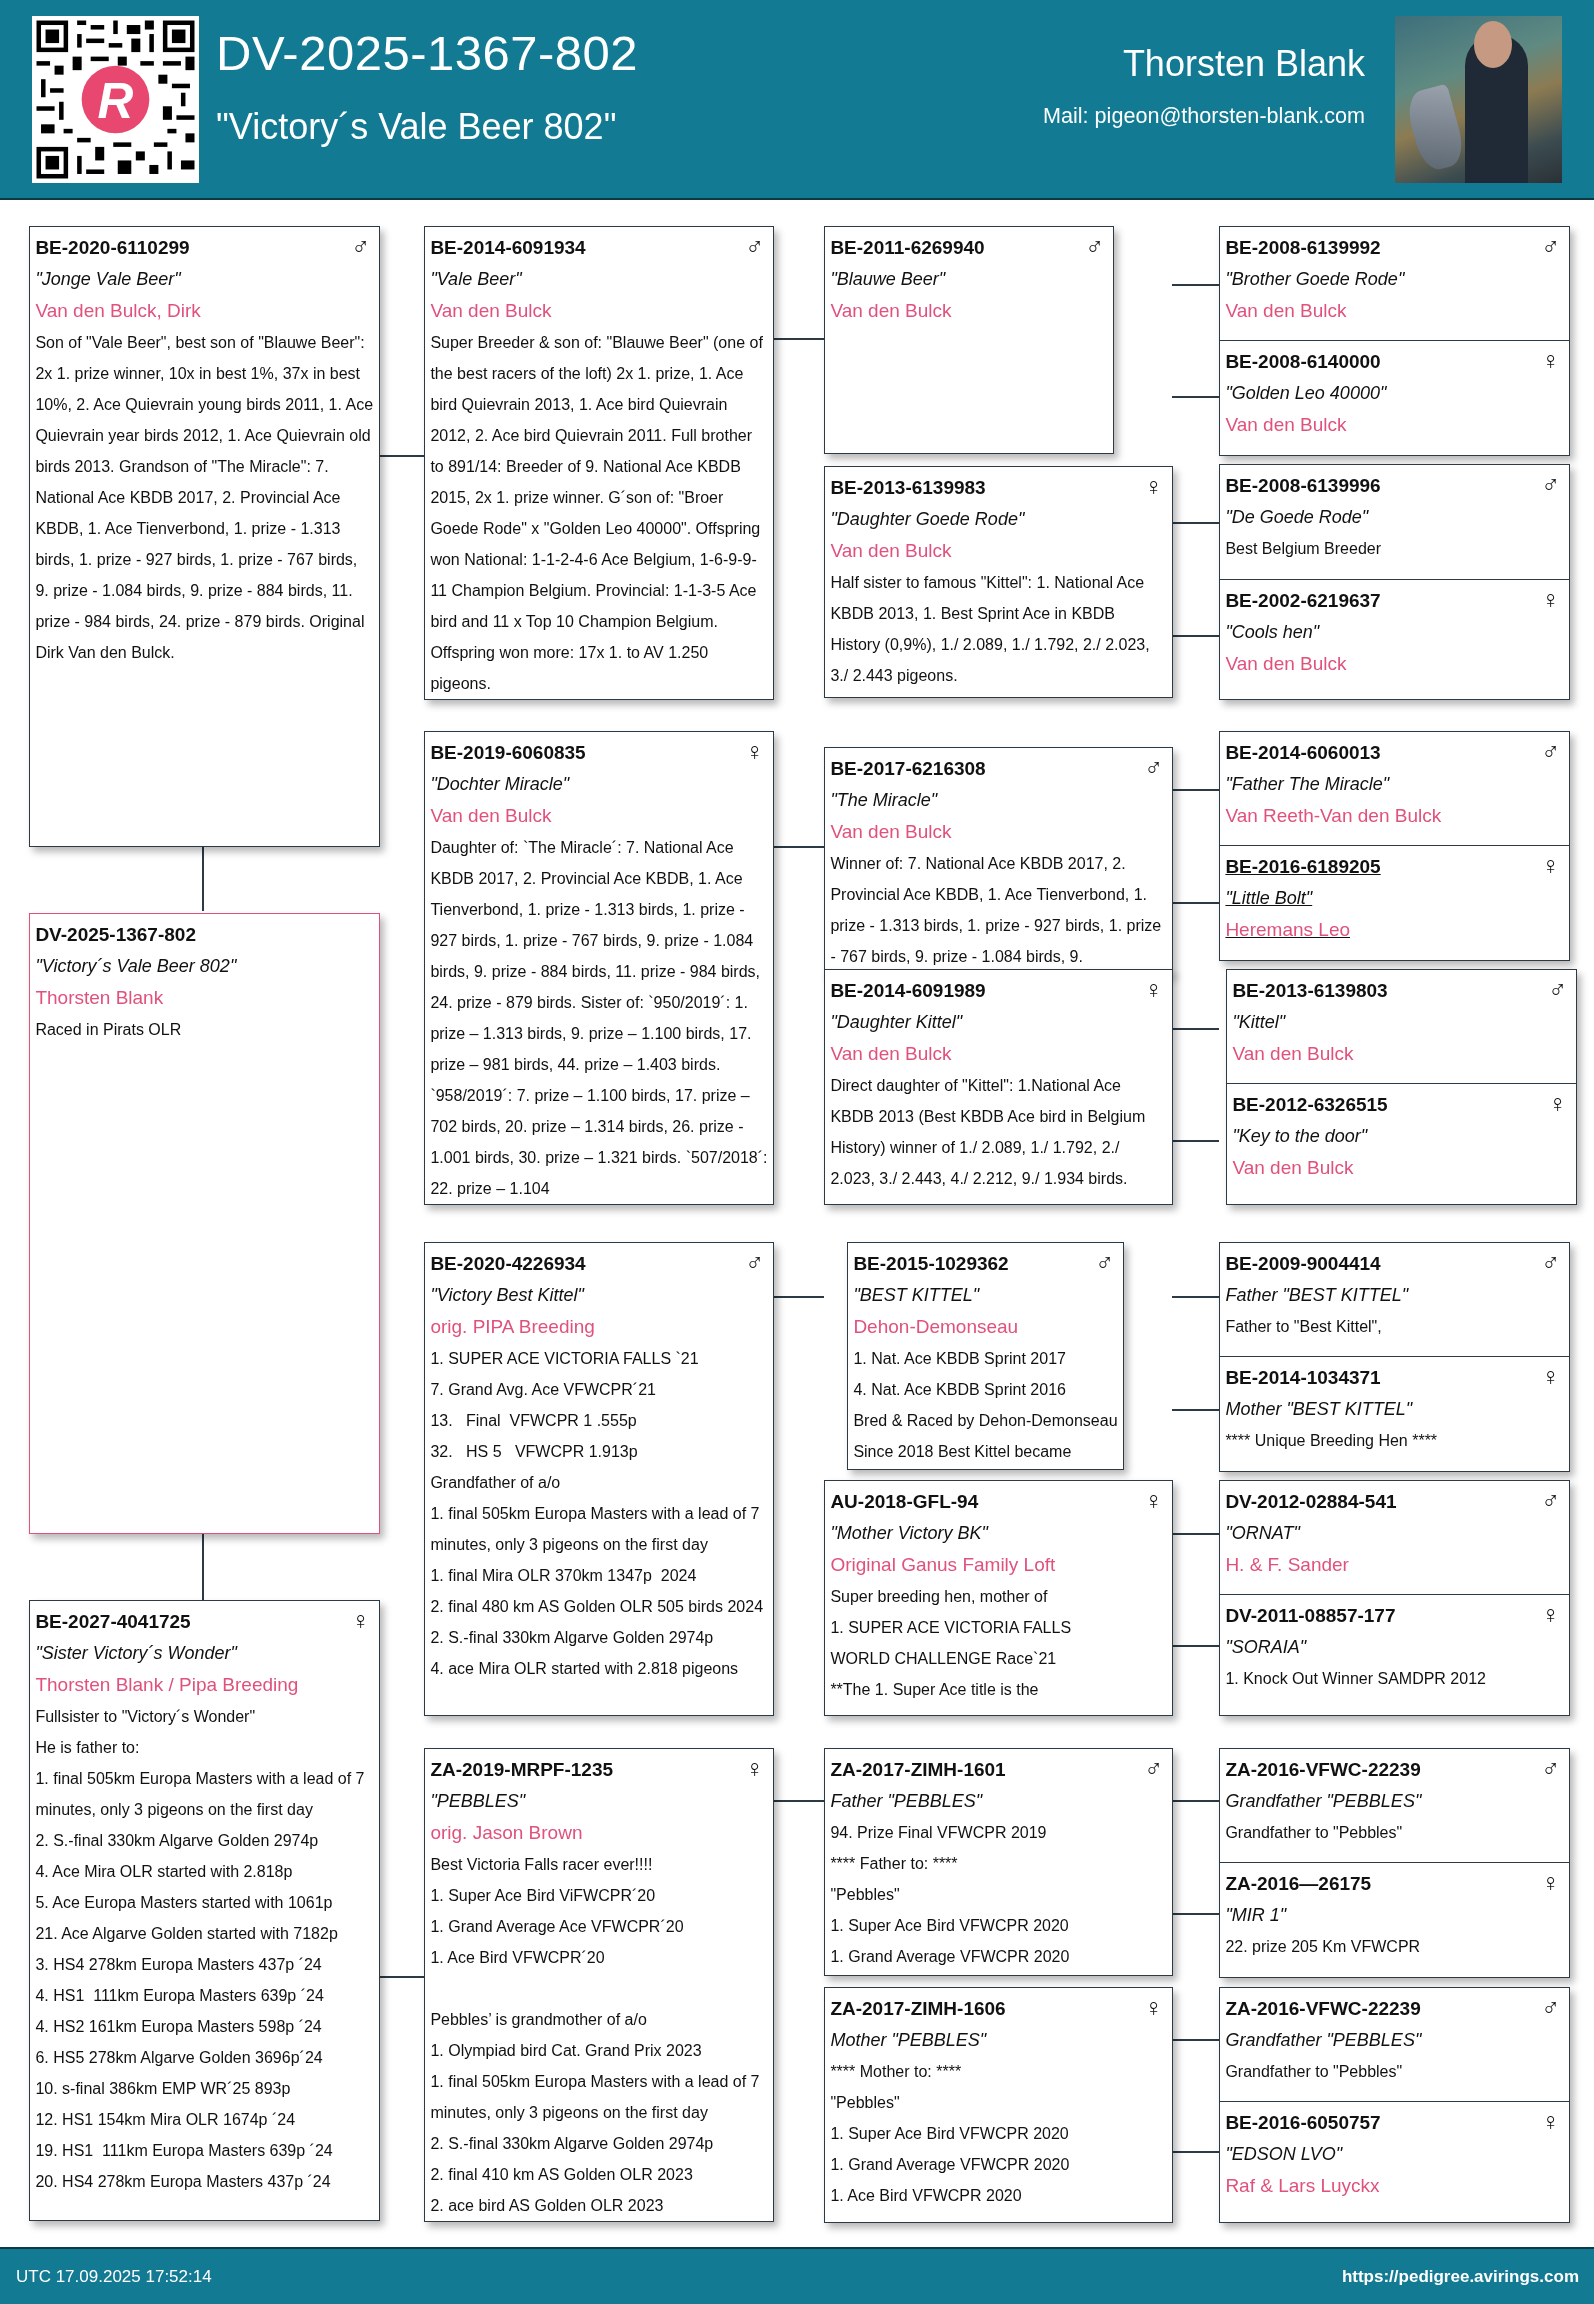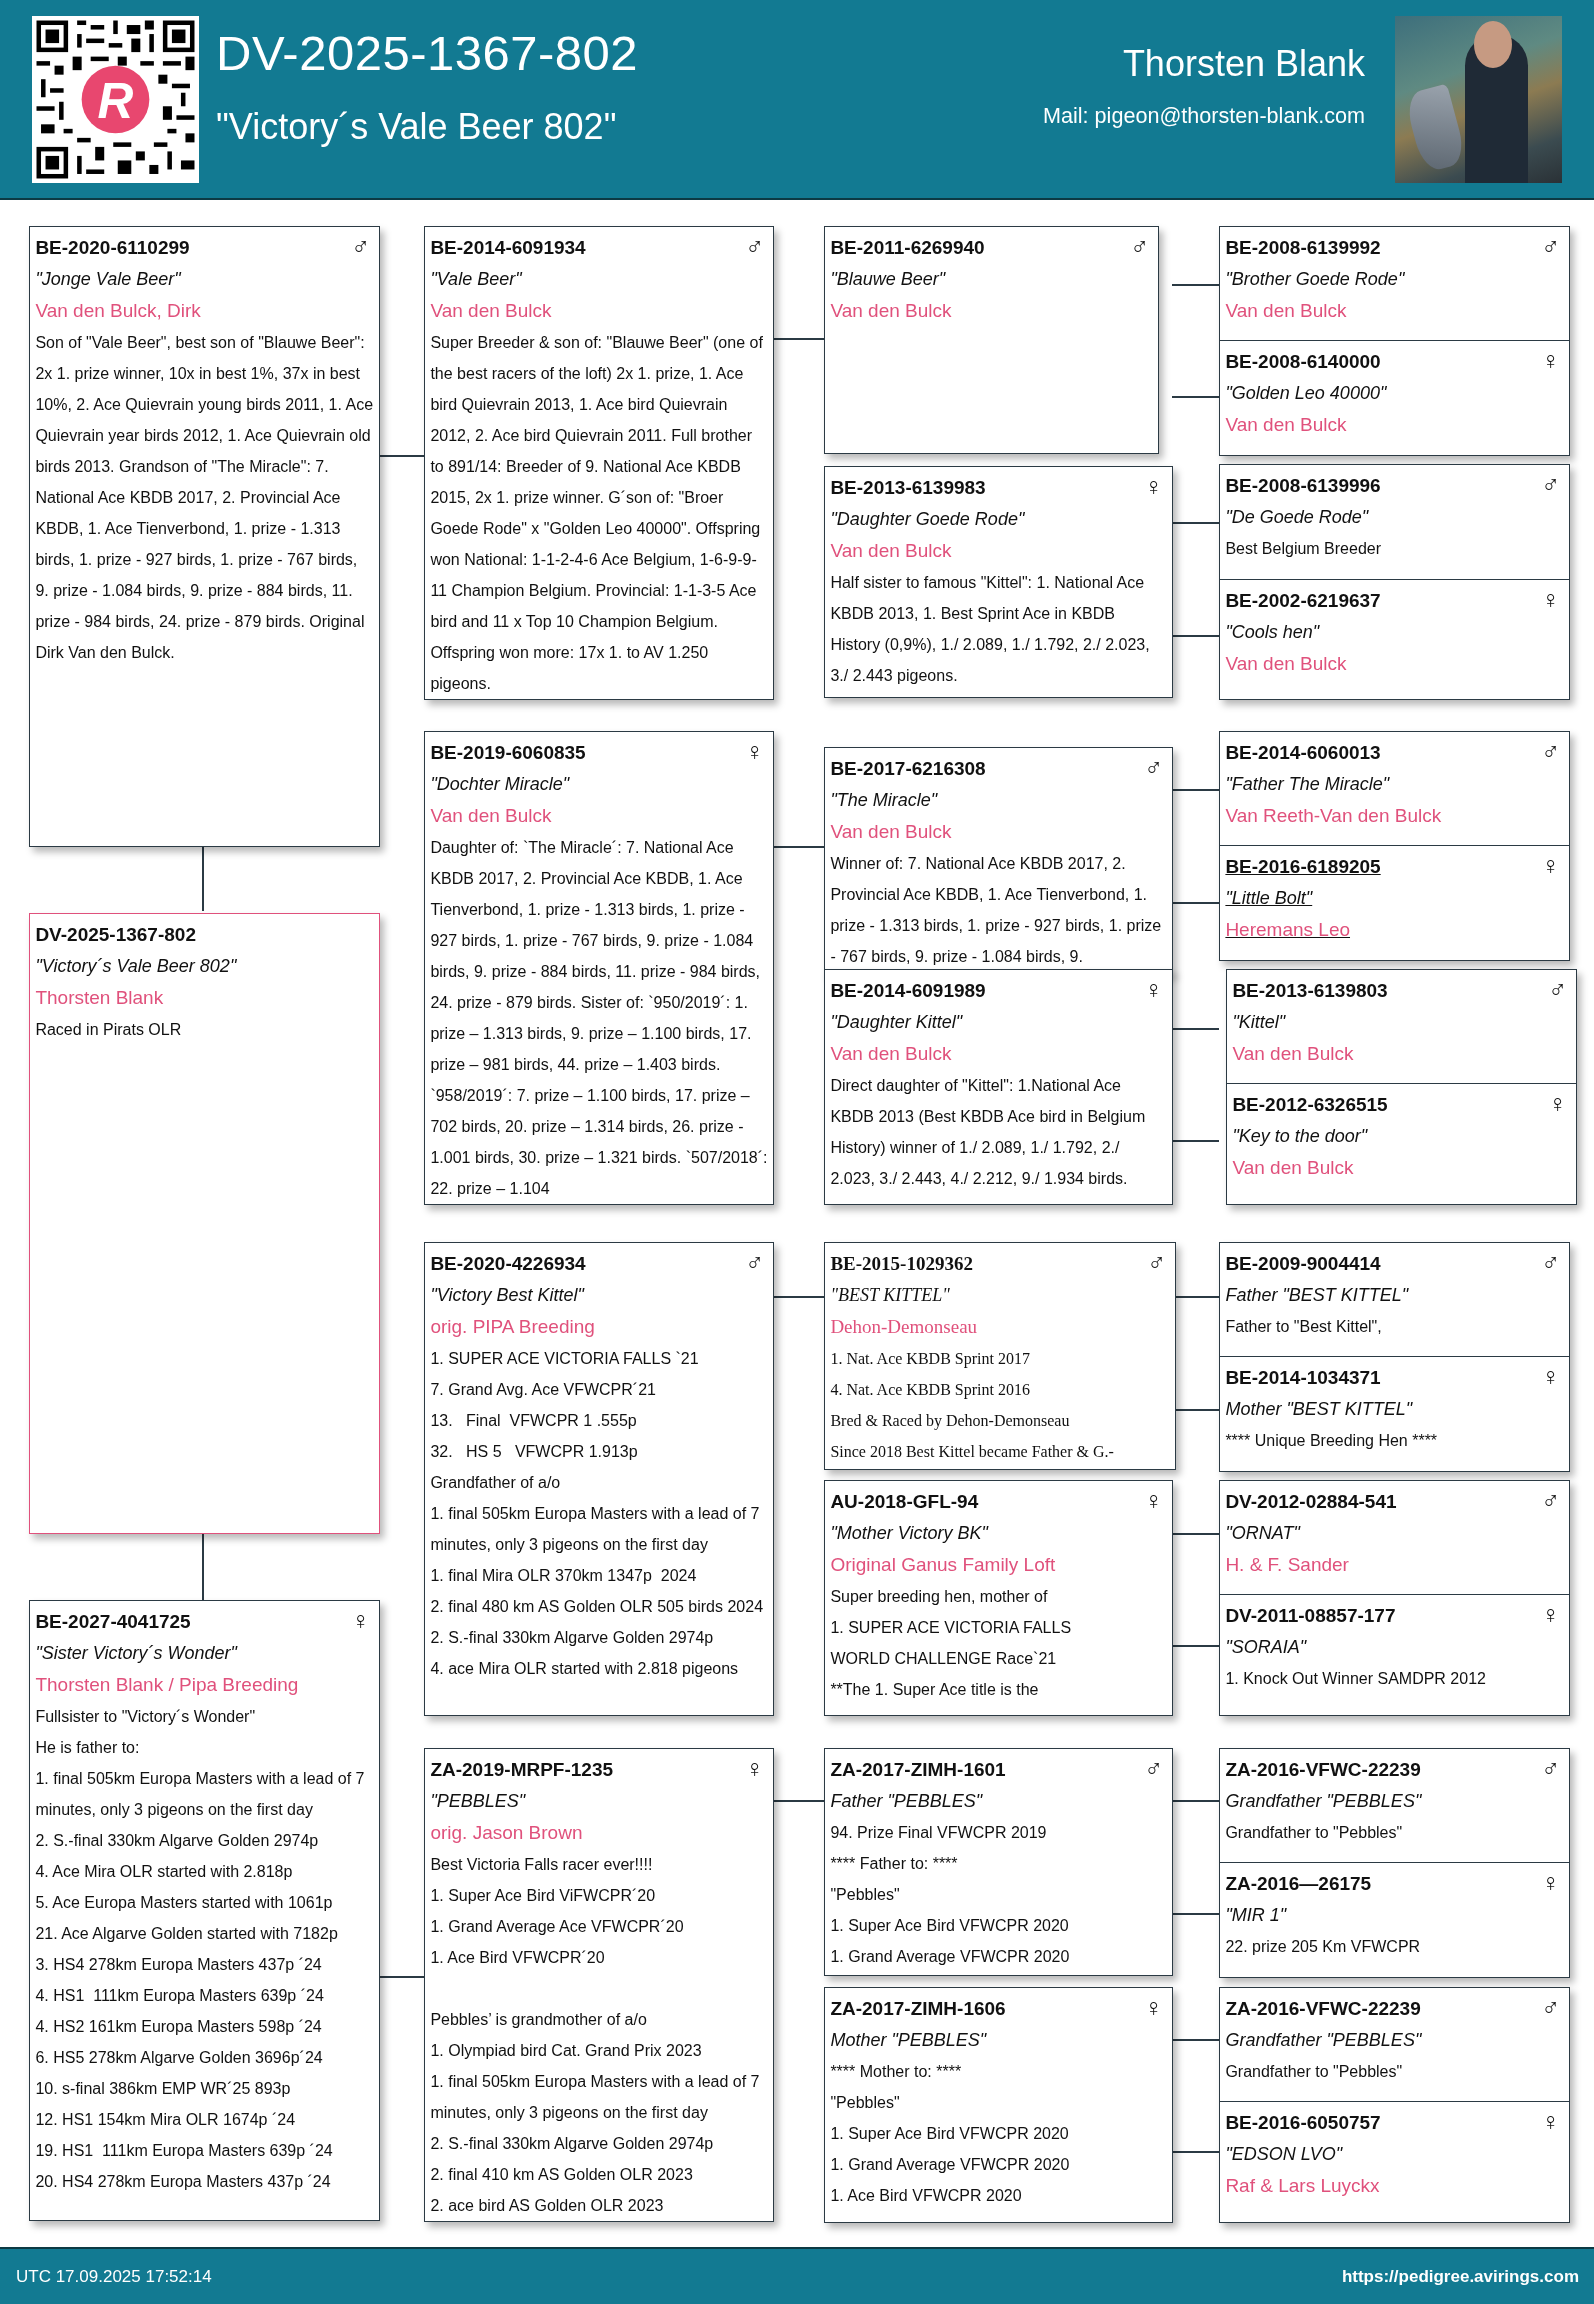--- a/index.html
+++ b/index.html
@@ -225,21 +225,21 @@
 
 Pebbles’ is grandmother of a/o
 1. Olympiad bird Cat. Grand Prix 2023
 1. final 505km Europa Masters with a lead of 7 minutes, only 3 pigeons on the first day
 2. S.-final 330km Algarve Golden 2974p
 2. final 410 km AS Golden OLR 2023
 2. ace bird AS Golden OLR 2023</div>
   </div>
 </div>
 
-<div class="card" style="left:824px;top:226px;width:335px;height:228px;">
+<div class="card" style="left:824px;top:226px;width:290px;height:228px;">
   <div class="sub">
     <div class="ring">BE-2011-6269940</div>
     <span class="sex">♂</span>
     <div class="pname">"Blauwe Beer"</div>
     <div class="breeder">Van den Bulck</div>
   </div>
 </div>
 <div class="card" style="left:824px;top:466px;width:349px;height:232px;">
   <div class="sub">
     <div class="ring">BE-2013-6139983</div>
@@ -260,21 +260,21 @@
 </div>
 <div class="card" style="left:824px;top:969px;width:349px;height:236px;">
   <div class="sub">
     <div class="ring">BE-2014-6091989</div>
     <span class="sex">♀</span>
     <div class="pname">"Daughter Kittel"</div>
     <div class="breeder">Van den Bulck</div>
     <div class="info">Direct daughter of "Kittel": 1.National Ace KBDB 2013 (Best KBDB Ace bird in Belgium History) winner of 1./ 2.089, 1./ 1.792, 2./ 2.023, 3./ 2.443, 4./ 2.212, 9./ 1.934 birds.</div>
   </div>
 </div>
-<div class="card" style="left:824px;top:1242px;width:352px;height:228px;font-family:Liberation Serif, serif;">
+<div class="card" style="left:847px;top:1242px;width:277px;height:228px;">
   <div class="sub">
     <div class="ring">BE-2015-1029362</div>
     <span class="sex">♂</span>
     <div class="pname">"BEST KITTEL"</div>
     <div class="breeder">Dehon-Demonseau</div>
     <div class="info">1. Nat. Ace KBDB Sprint 2017
 4. Nat. Ace KBDB Sprint 2016
 Bred &amp; Raced by Dehon-Demonseau
 Since 2018 Best Kittel became Father &amp; G.-</div>
   </div>

